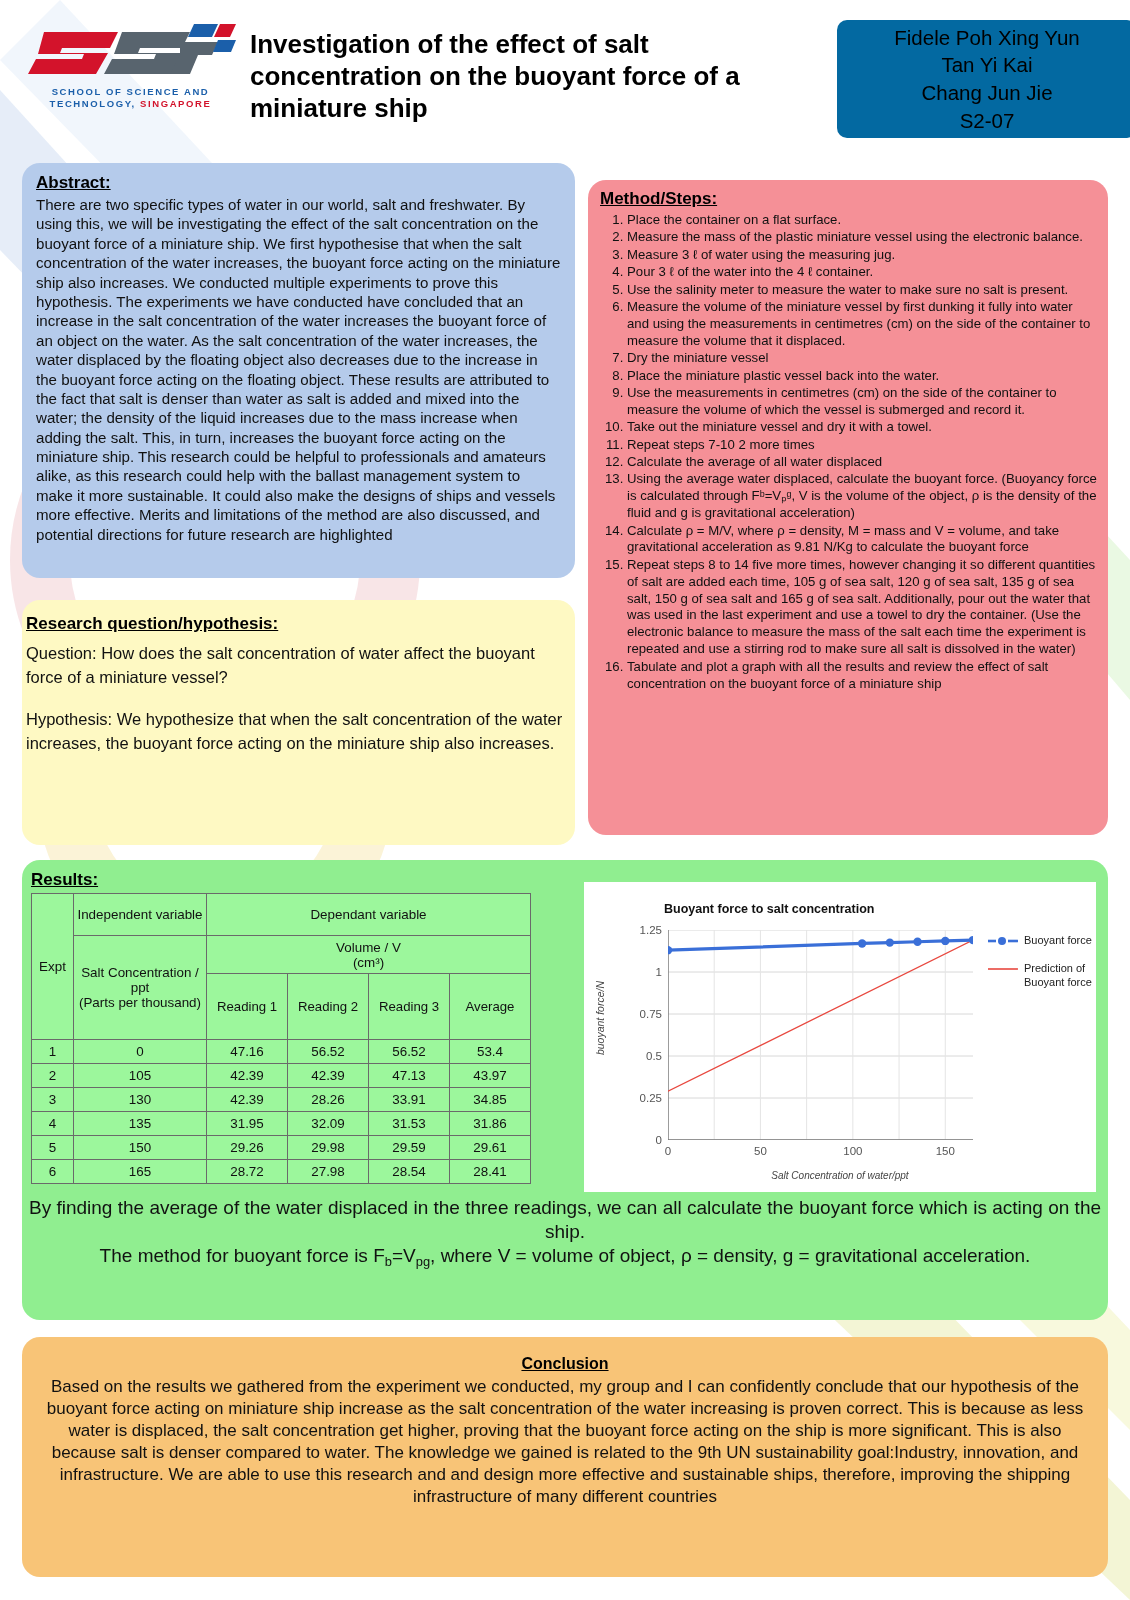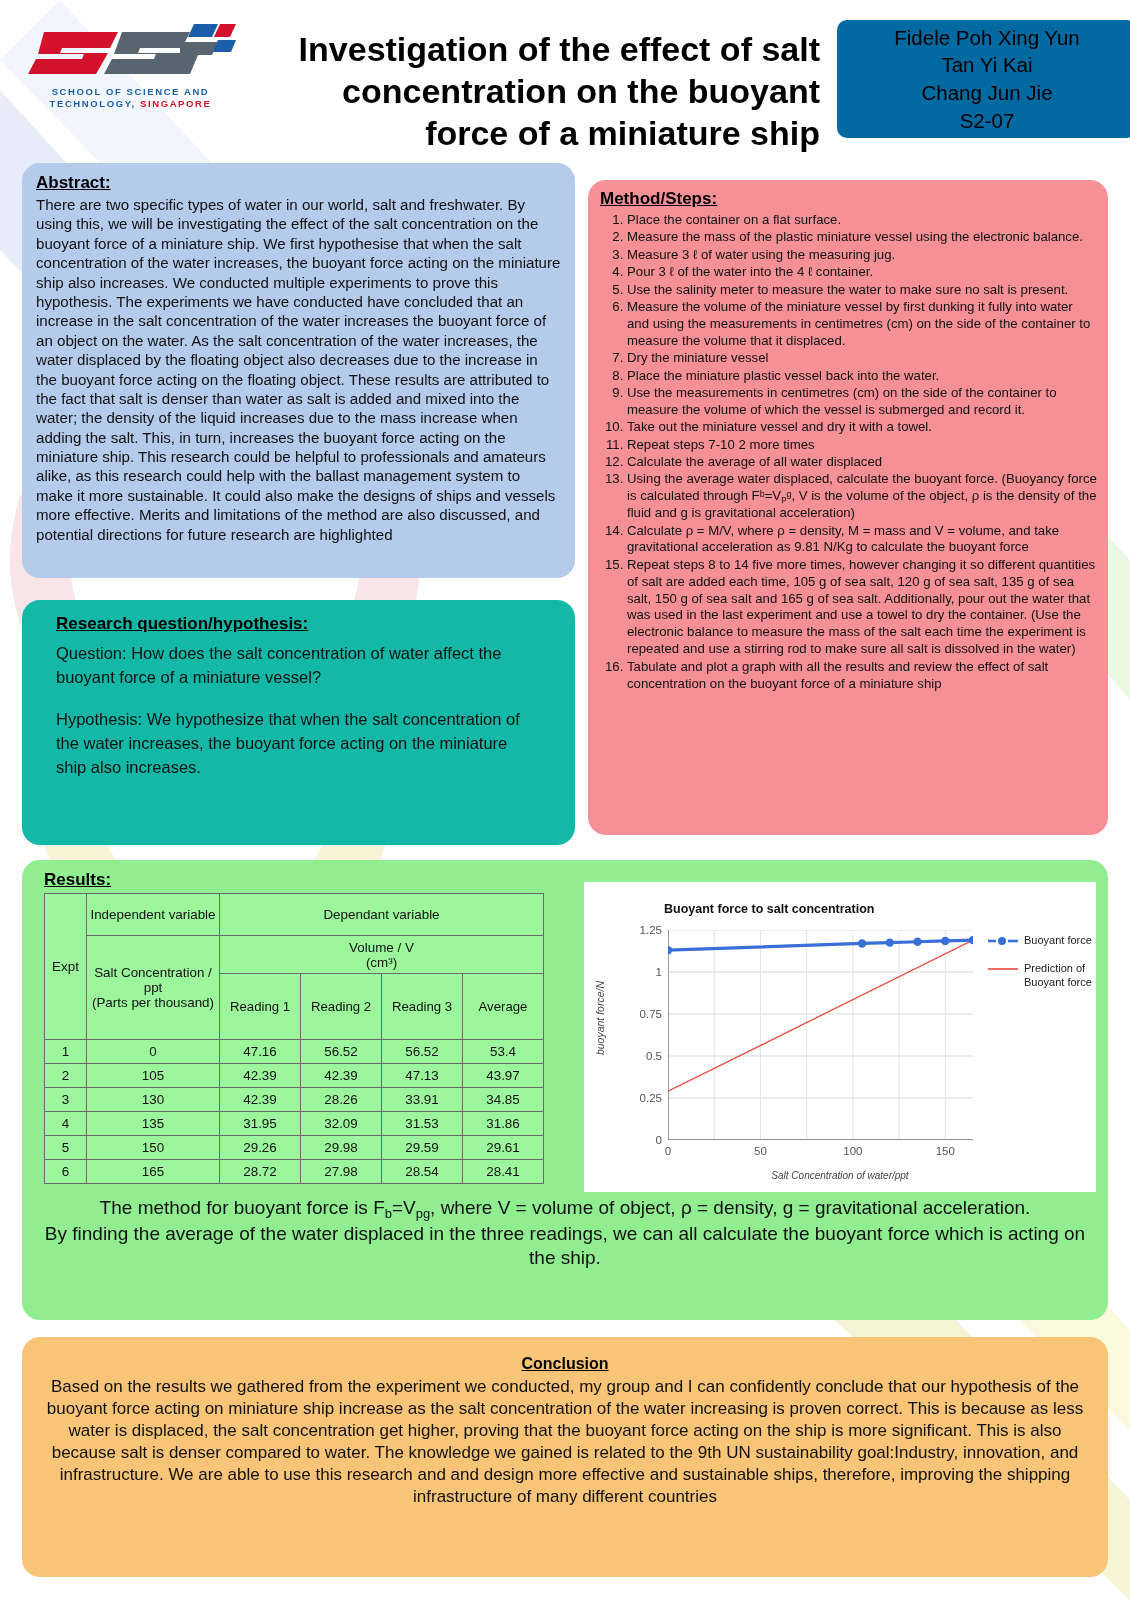--- a/index.html
+++ b/index.html
@@ -25,21 +25,21 @@
     position:absolute; left:6px; width:205px;
     font-size:9.5px; font-weight:bold; letter-spacing:1.6px;
     text-align:center; font-family:"Liberation Sans", sans-serif;
   }
   .logo-text1 { top:64px; color:#1b5faa; }
   .logo-text2 { top:76px; color:#1b5faa; }
   .logo-text2 .red { color:#d3132b; }
 
   .poster-title {
     position:absolute; left:250px; top:28px; width:570px;
-    text-align:right; font-size:34px; font-weight:bold; line-height:1.24;
+    text-align:left; font-size:26px; font-weight:bold; line-height:1.24;
     color:#000;
   }
 
   .authors-box {
     position:absolute; left:837px; top:20px; width:300px; height:118px;
     background:#0369a1; border-radius:10px;
     display:flex; flex-direction:column; align-items:center; justify-content:center;
     font-size:20.5px; line-height:1.35; color:#000;
   }
 
@@ -53,41 +53,41 @@
   
   #abstract {
     left:22px; top:163px; width:553px; height:415px;
     background:#b5cbeb; padding:10px 14px 10px 14px;
   }
   #abstract .body { font-size:15.1px; line-height:1.285; color:#111; text-align:left; }
 
   
   #research {
     left:22px; top:600px; width:553px; height:245px;
-    background:#14b8a6; padding:14px 34px;
+    background:#fef9c3; padding:14px 4px;
   }
   #research .panel-h { font-size:17px; margin-bottom:8px; }
   #research .body { font-size:16.5px; line-height:1.45; color:#111; }
   #research .body p { margin:0 0 18px 0; }
   #research .body p:last-child { margin-bottom:0; }
 
   
   #method {
     left:588px; top:180px; width:520px; height:655px;
     background:#f59097; padding:9px 10px 8px 12px;
   }
   #method .panel-h { font-size:17px; margin-bottom:3px; }
   #method ol { margin:0; padding-left:27px; }
   #method li { font-size:13.2px; line-height:1.28; color:#111; margin-bottom:0.5px; }
   sub { font-size:0.68em; vertical-align:-0.28em; }
 
   
   #results {
     left:22px; top:860px; width:1086px; height:460px;
-    background:#90ee90; padding:10px 16px;
+    background:#90ee90; padding:10px 3px;
   }
   #results .panel-h { font-size:17px; margin-left:6px; }
 
   table.res {
     border-collapse:collapse; margin-top:3px; margin-left:6px;
     width:500px; background:#9cf79c; table-layout:fixed;
   }
   table.res td, table.res th {
     border:1px solid #6a6a6a; text-align:center; font-weight:normal;
     font-size:13.4px; color:#111; padding:3px 2px;
@@ -363,22 +363,22 @@
             <svg width="30" height="14" viewBox="0 0 30 14">
               <line x1="0" y1="7" x2="30" y2="7" stroke="#e8483f" stroke-width="1.6"></line>
             </svg>
           </span>
           <span>Prediction of Buoyant force</span>
         </div>
       </div>
     </div>
 
     <div class="results-note">
+      <div>By finding the average of the water displaced in the three readings, we can all calculate the buoyant force which is acting on the ship.</div>
       <div><span>The method for buoyant force is F</span><sub>b</sub><span>=V</span><sub>pg</sub><span>, where V = volume of object, ρ = density, g = gravitational acceleration.</span></div>
-      <div>By finding the average of the water displaced in the three readings, we can all calculate the buoyant force which is acting on the ship.</div>
     </div>
   </div>
 
   <div class="panel" id="conclusion">
     <div class="c-title">Conclusion</div>
     <div class="body">Based on the results we gathered from the experiment we conducted, my group and I can confidently conclude that our hypothesis of the buoyant force acting on miniature ship increase as the salt concentration of the water increasing is proven correct. This is because as less water is displaced, the salt concentration get higher, proving that the buoyant force acting on the ship is more significant. This is also because salt is denser compared to water. The knowledge we gained is related to the 9th UN sustainability goal:Industry, innovation, and infrastructure. We are able to use this research and and design more effective and sustainable ships, therefore, improving the shipping infrastructure of many different countries</div>
   </div>
 
 </div>
 

